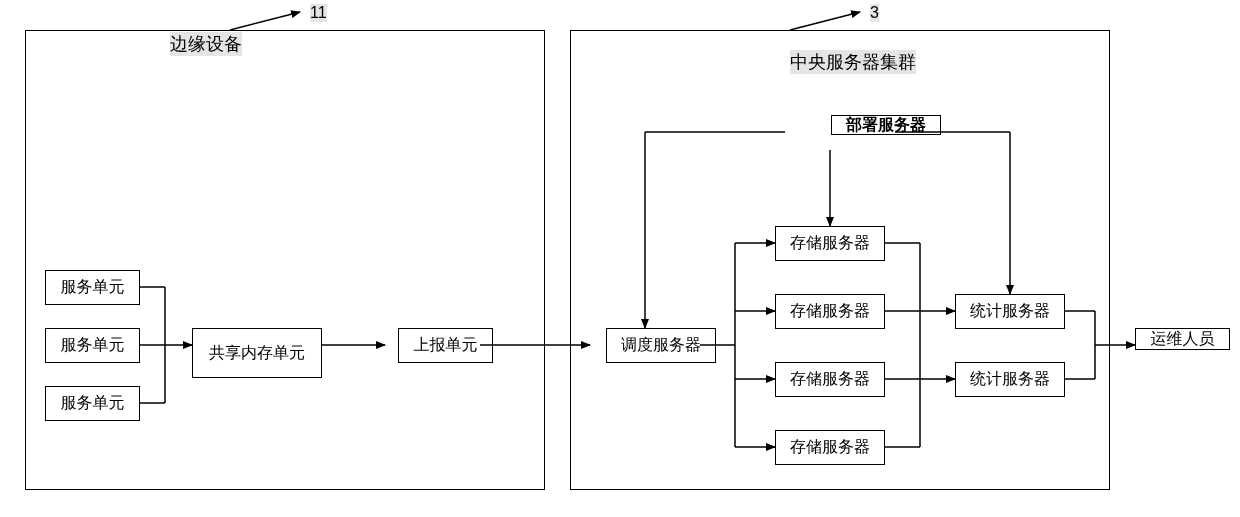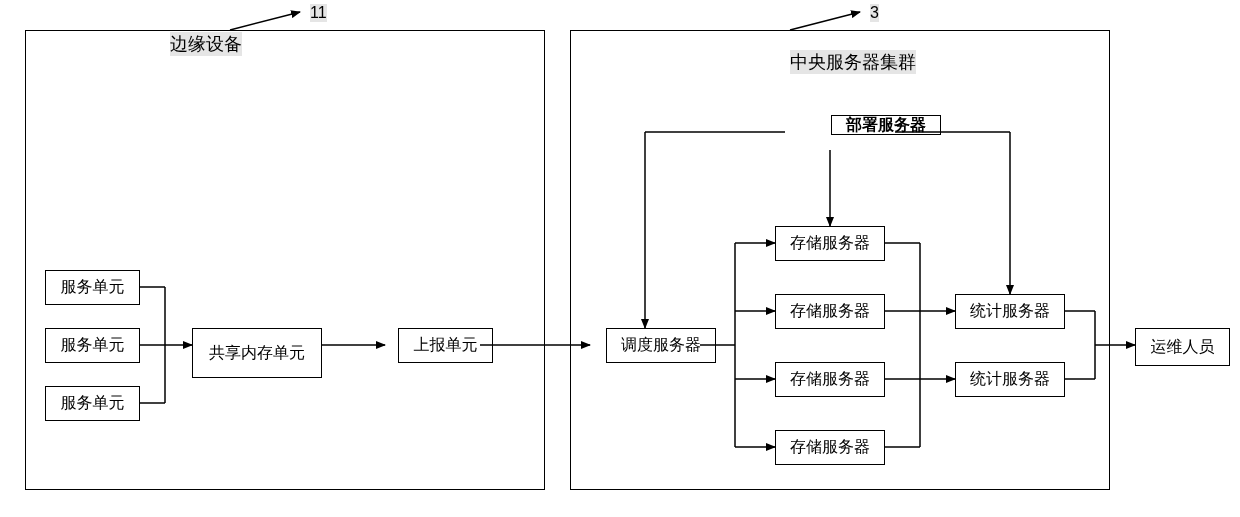--- a/index.html
+++ b/index.html
@@ -89,21 +89,21 @@
   <span>存储服务器</span>
 </div>
 
 <div class="box" style="left:955px; top:294px; width:110px; height:35px;">
   <span>统计服务器</span>
 </div>
 <div class="box" style="left:955px; top:362px; width:110px; height:35px;">
   <span>统计服务器</span>
 </div>
 
-<div class="box" style="left:1135px; top:328px; width:95px; height:38px;">
+<div class="box" style="left:1135px; top:328px; width:95px; height:22px;">
   <span>运维人员</span>
 </div>
 
 <svg class="overlay" width="1240" height="517">
   <defs>
     <marker id="ah" markerWidth="10" markerHeight="8" refX="9" refY="4" orient="auto" markerUnits="userSpaceOnUse">
       <path d="M0,0 L10,4 L0,8 Z" fill="#000"></path>
     </marker>
   </defs>
 

